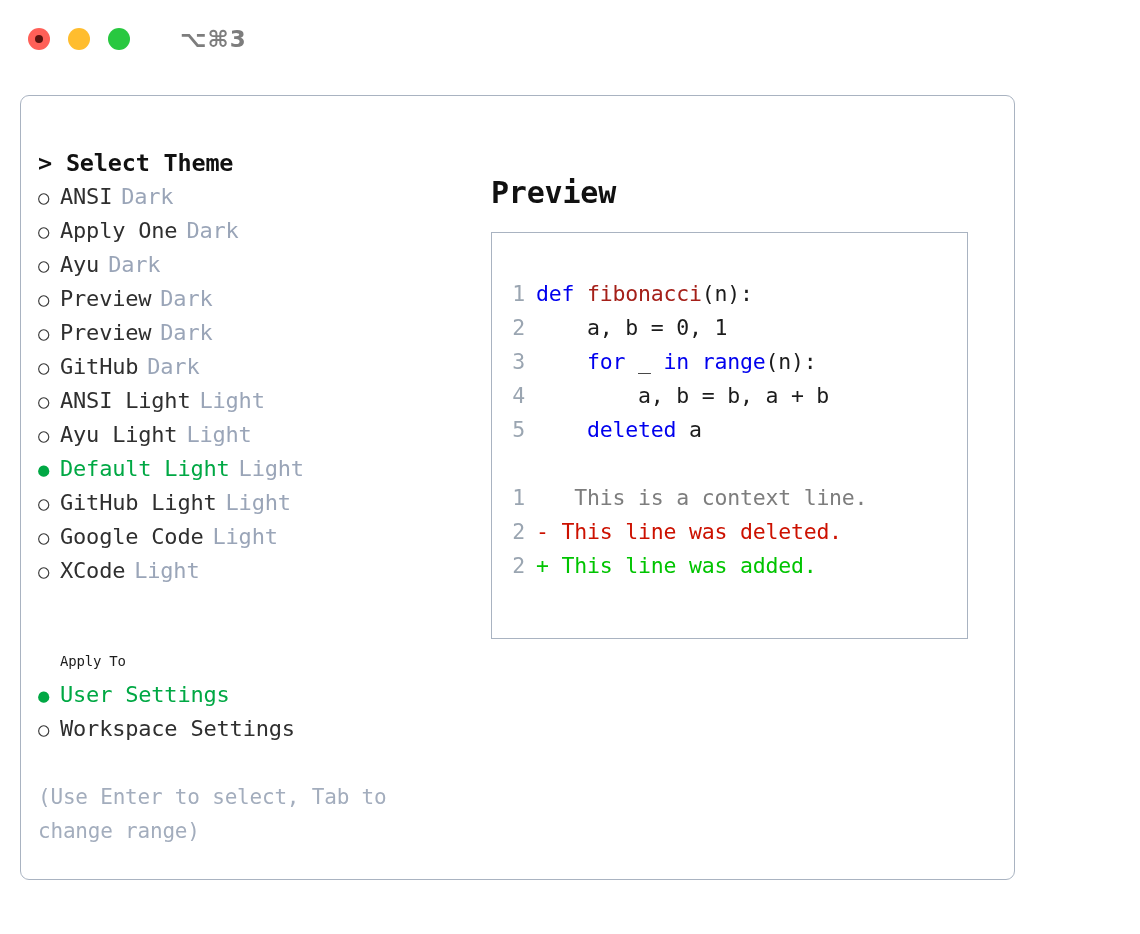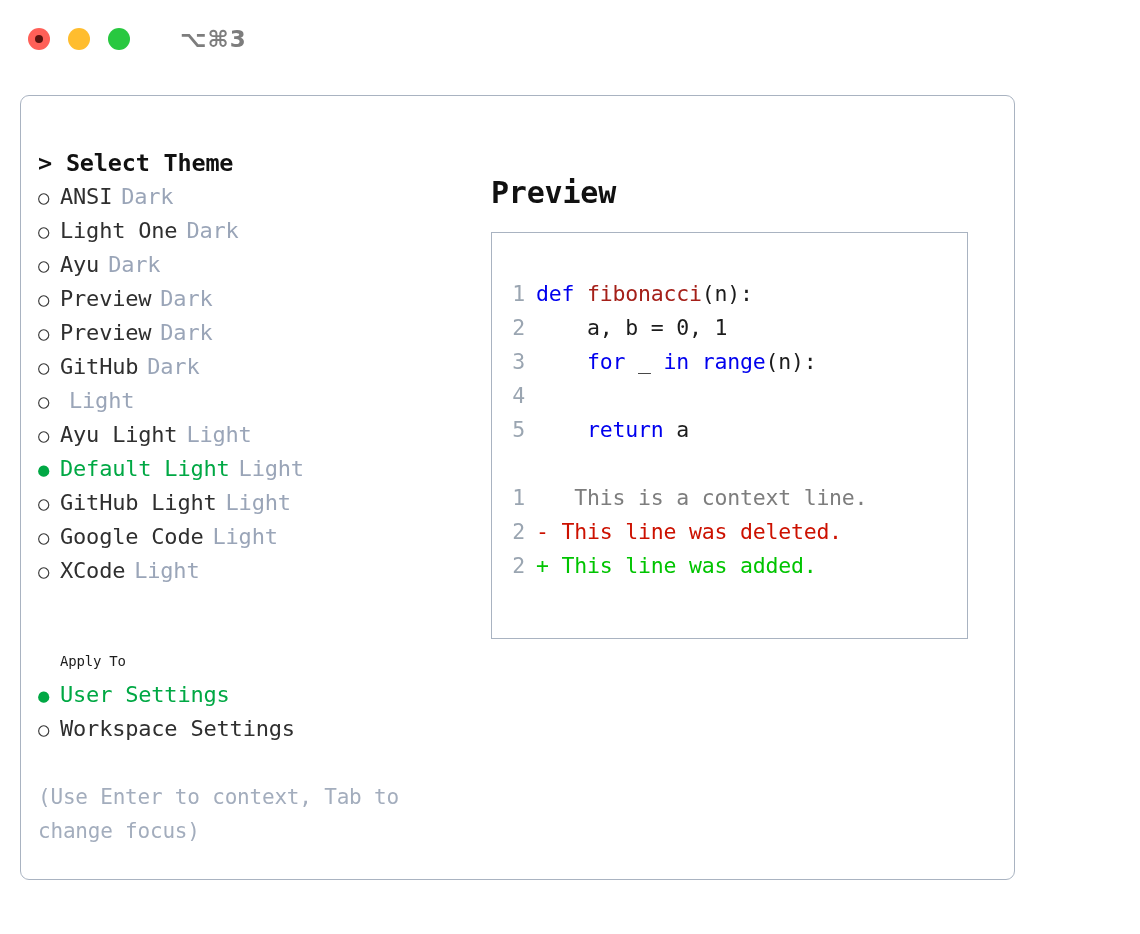--- a/index.html
+++ b/index.html
@@ -200,57 +200,57 @@
 
   <div class="panel">
     <div class="panel-inner">
 
       <div class="left-col">
 
         <div class="section-header">&gt; Select Theme</div>
 
         <div id="theme-list">
             <div class="opt-row"><span class="bullet">○</span><span class="opt-label">ANSI</span><span class="opt-tag">Dark</span></div>
-            <div class="opt-row"><span class="bullet">○</span><span class="opt-label">Light One</span><span class="opt-tag">Dark</span></div>
+            <div class="opt-row"><span class="bullet">○</span><span class="opt-label">Apply One</span><span class="opt-tag">Dark</span></div>
             <div class="opt-row"><span class="bullet">○</span><span class="opt-label">Ayu</span><span class="opt-tag">Dark</span></div>
             <div class="opt-row"><span class="bullet">○</span><span class="opt-label">Preview</span><span class="opt-tag">Dark</span></div>
             <div class="opt-row"><span class="bullet">○</span><span class="opt-label">Preview</span><span class="opt-tag">Dark</span></div>
             <div class="opt-row"><span class="bullet">○</span><span class="opt-label">GitHub</span><span class="opt-tag">Dark</span></div>
-            <div class="opt-row"><span class="bullet">○</span><span class="opt-tag">Light</span></div>
+            <div class="opt-row"><span class="bullet">○</span><span class="opt-label">ANSI Light</span><span class="opt-tag">Light</span></div>
             <div class="opt-row"><span class="bullet">○</span><span class="opt-label">Ayu Light</span><span class="opt-tag">Light</span></div>
             <div class="opt-row selected"><span class="bullet">●</span><span class="opt-label">Default Light</span><span class="opt-tag">Light</span></div>
             <div class="opt-row"><span class="bullet">○</span><span class="opt-label">GitHub Light</span><span class="opt-tag">Light</span></div>
             <div class="opt-row"><span class="bullet">○</span><span class="opt-label">Google Code</span><span class="opt-tag">Light</span></div>
             <div class="opt-row"><span class="bullet">○</span><span class="opt-label">XCode</span><span class="opt-tag">Light</span></div>
           </div>
 
         <div class="spacer-lg"></div>
 
         <div class="apply-header">Apply To</div>
 
         <div id="apply-list">
             <div class="opt-row selected"><span class="bullet">●</span><span class="opt-label">User Settings</span></div>
             <div class="opt-row"><span class="bullet">○</span><span class="opt-label">Workspace Settings</span></div>
           </div>
 
         <div class="spacer-sm"></div>
 
-        <div class="hint">(Use Enter to context, Tab to change focus)</div>
+        <div class="hint">(Use Enter to select, Tab to change range)</div>
       </div>
 
       <div class="right-col">
         <div class="preview-title">Preview</div>
 
         <div class="preview-box">
           <div id="code-block">
               <div class="code-line"><span class="gutter">1</span><span class="code-text"><span class="kw">def</span><span class="plain"> </span><span class="fn">fibonacci</span><span class="plain">(n):</span></span></div>
               <div class="code-line"><span class="gutter">2</span><span class="code-text"><span class="plain">    a, b = 0, 1</span></span></div>
               <div class="code-line"><span class="gutter">3</span><span class="code-text"><span class="plain">    </span><span class="kw">for</span><span class="plain"> _ </span><span class="kw">in</span><span class="plain"> </span><span class="kw">range</span><span class="plain">(n):</span></span></div>
-              <div class="code-line"><span class="gutter">4</span></div>
-              <div class="code-line"><span class="gutter">5</span><span class="code-text"><span class="plain">    </span><span class="kw">return</span><span class="plain"> a</span></span></div>
+              <div class="code-line"><span class="gutter">4</span><span class="code-text"><span class="plain">        a, b = b, a + b</span></span></div>
+              <div class="code-line"><span class="gutter">5</span><span class="code-text"><span class="plain">    </span><span class="kw">deleted</span><span class="plain"> a</span></span></div>
             </div>
           <div class="diff-gap"></div>
           <div id="diff-block">
               <div class="code-line"><span class="gutter">1</span><span class="diff-context"> </span><span class="diff-context">  This is a context line.</span></div>
               <div class="code-line"><span class="gutter">2</span><span class="diff-del">-</span><span class="diff-del"> This line was deleted.</span></div>
               <div class="code-line"><span class="gutter">2</span><span class="diff-add">+</span><span class="diff-add"> This line was added.</span></div>
             </div>
         </div>
       </div>
 

